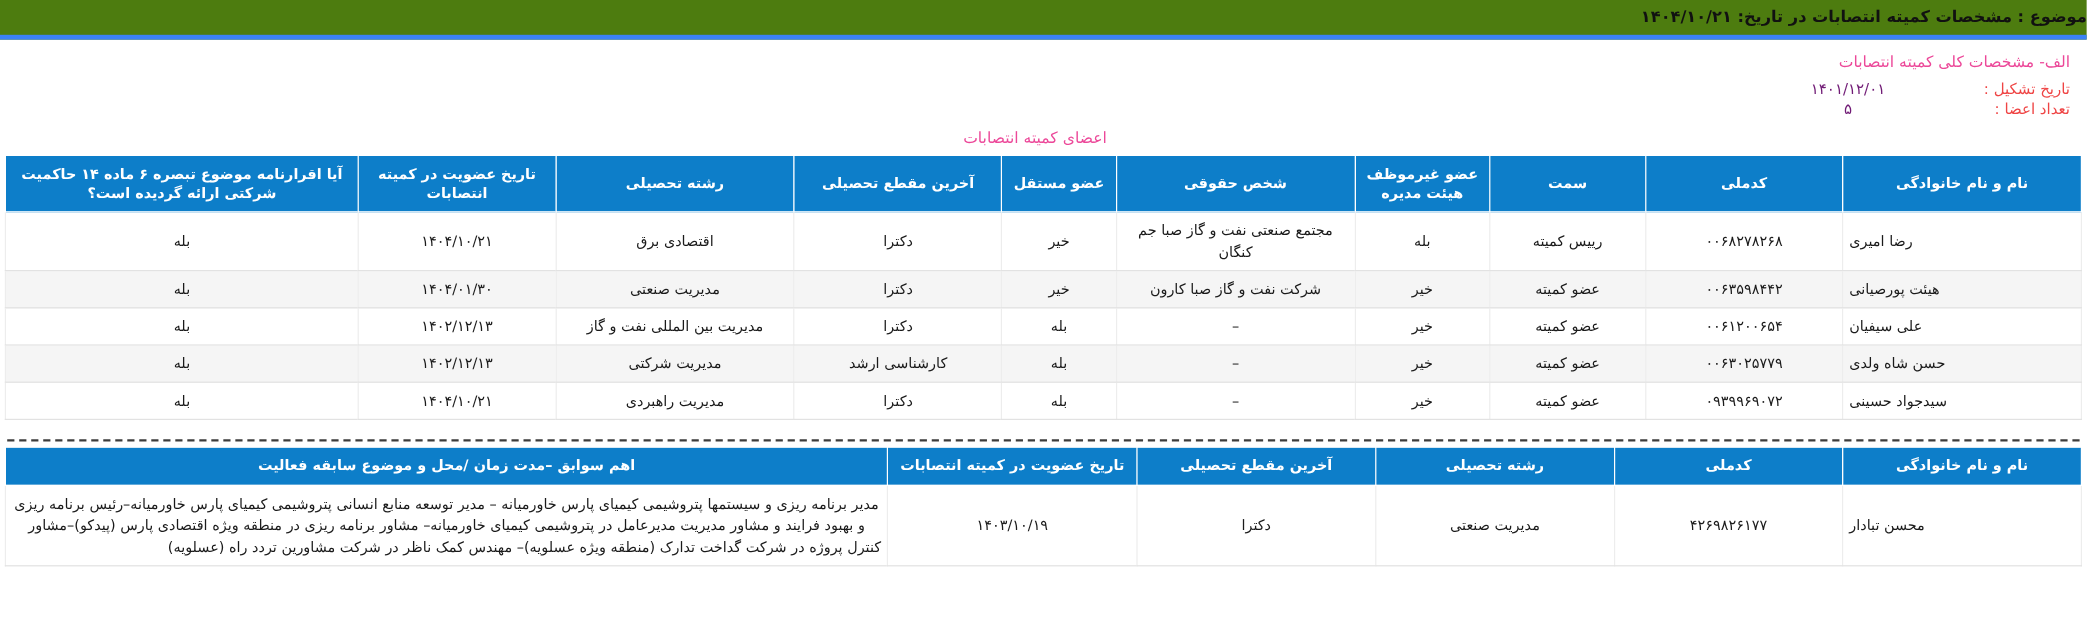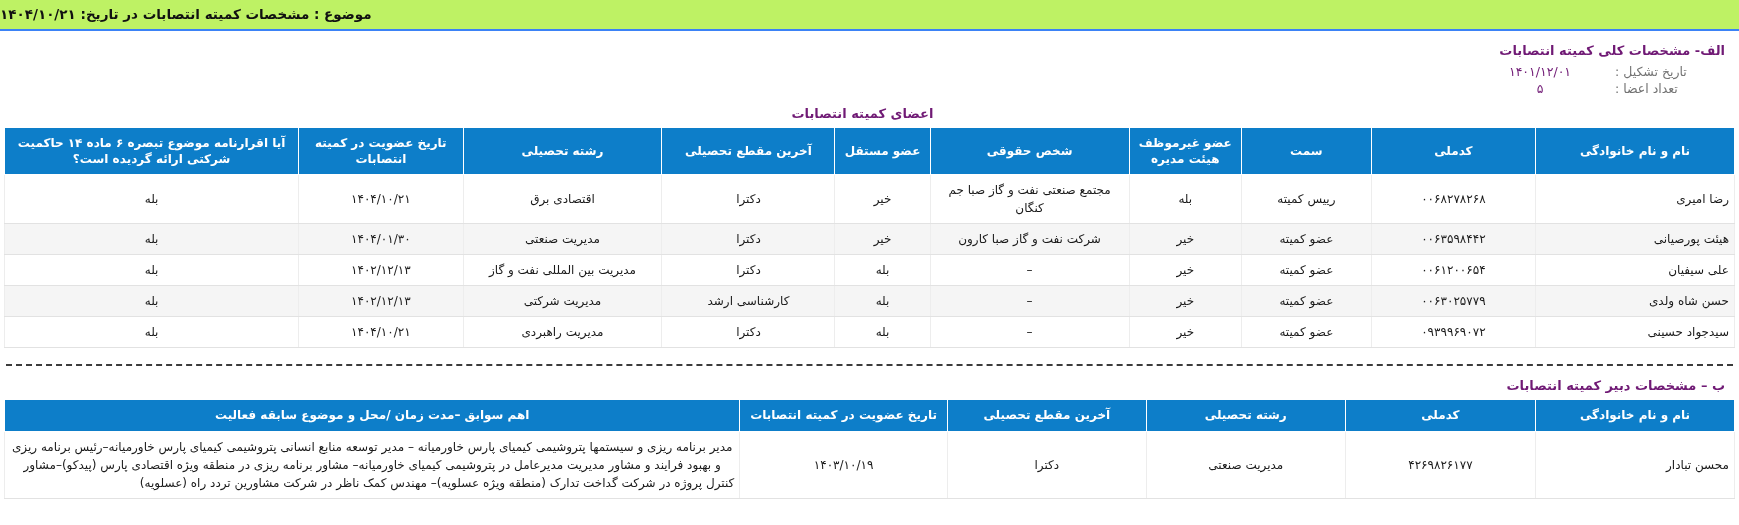--- a/index.html
+++ b/index.html
@@ -14,56 +14,56 @@
     color: #1a1a1a;
     direction: rtl;
   }
   .page {
     width: 1739px;
     position: relative;
   }
   
   .subject-bar {
     width: 100%;
-    background: #bef264;
-    border-bottom: 2px solid #3b82f6;
-    text-align: left;
+    background: #4d7c0f;
+    border-bottom: 4px solid #3b82f6;
+    text-align: right;
     font-size: 13.5px;
     font-weight: bold;
     color: #111;
     padding: 6px 0 7px 0;
     box-sizing: border-box;
   }
   
   .section-title {
     font-size: 13px;
-    font-weight: bold;
-    color: #701a75;
+    font-weight: normal;
+    color: #ec4899;
     text-align: right;
     padding: 0 14px 0 0;
     margin: 12px 0 6px 0;
   }
   .section-title.tight { margin-top: 10px; text-align: center; }
 
   
   .meta-block {
     padding: 0 14px 0 0;
     margin-bottom: 10px;
   }
   .meta-row {
     display: flex;
     flex-direction: row;
     align-items: baseline;
     font-size: 12.5px;
     margin: 2px 0;
   }
   .meta-label {
     width: 120px;
-    text-align: left;
-    color: #737373;
+    text-align: right;
+    color: #ef4444;
     padding-left: 10px;
     box-sizing: border-box;
   }
   .meta-value {
     min-width: 130px;
     text-align: center;
     color: #701a75;
     direction: ltr;
     unicode-bidi: embed;
   }
@@ -93,21 +93,21 @@
     text-align: center;
     vertical-align: middle;
     padding: 6px 5px;
     color: #1a1a1a;
     line-height: 1.5;
   }
   table.grid tbody tr.alt td {
     background: #f5f5f5;
   }
   table.grid tbody td.name-cell {
-    text-align: right;
+    text-align: left;
   }
   table.grid tbody td.ltr {
     direction: ltr;
     unicode-bidi: embed;
   }
   td.justify-text {
     text-align: justify;
     text-align-last: right;
     line-height: 1.75;
     padding: 8px 10px;
@@ -229,21 +229,20 @@
         <td>دکترا</td>
         <td>مدیریت راهبردی</td>
         <td class="ltr">۱۴۰۴/۱۰/۲۱</td>
         <td>بله</td>
       </tr>
     </tbody>
   </table>
 
   <div class="dashed-sep"></div>
 
-  <div class="section-title">ب – مشخصات دبیر کمیته انتصابات</div>
 
   <table class="grid">
     <colgroup>
       <col style="width:11.5%">
       <col style="width:11%">
       <col style="width:11.5%">
       <col style="width:11.5%">
       <col style="width:12%">
       <col style="width:42.5%">
     </colgroup>

